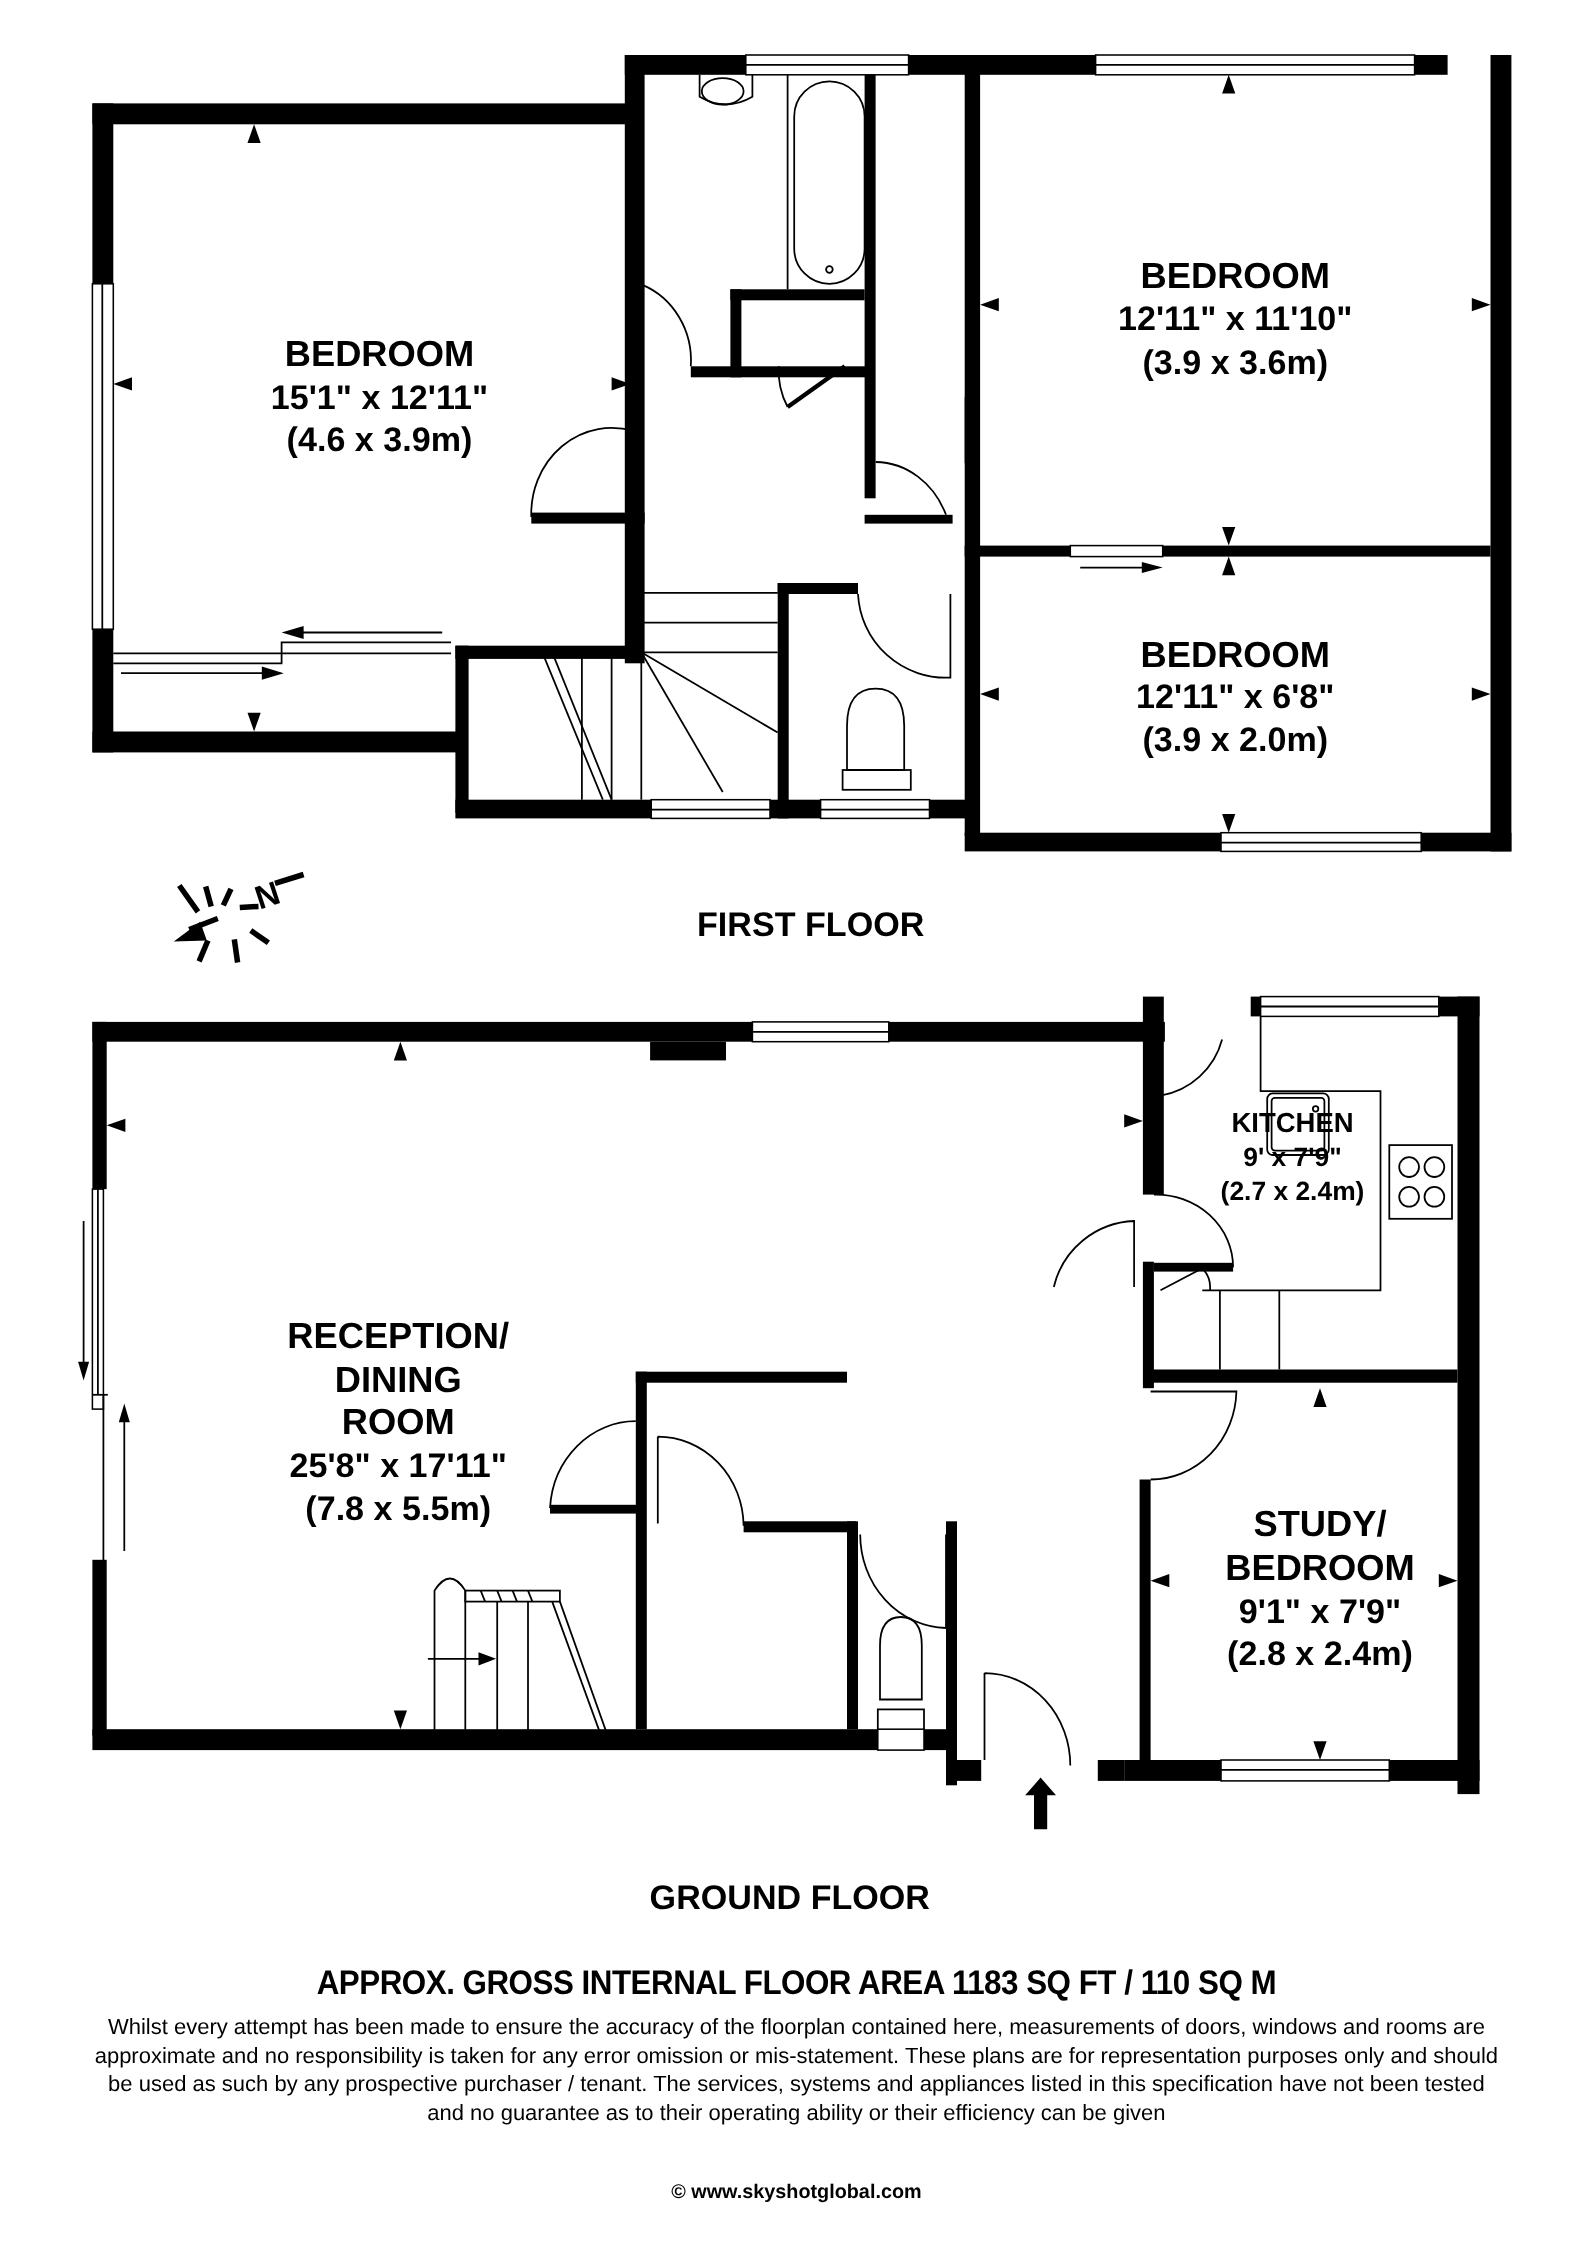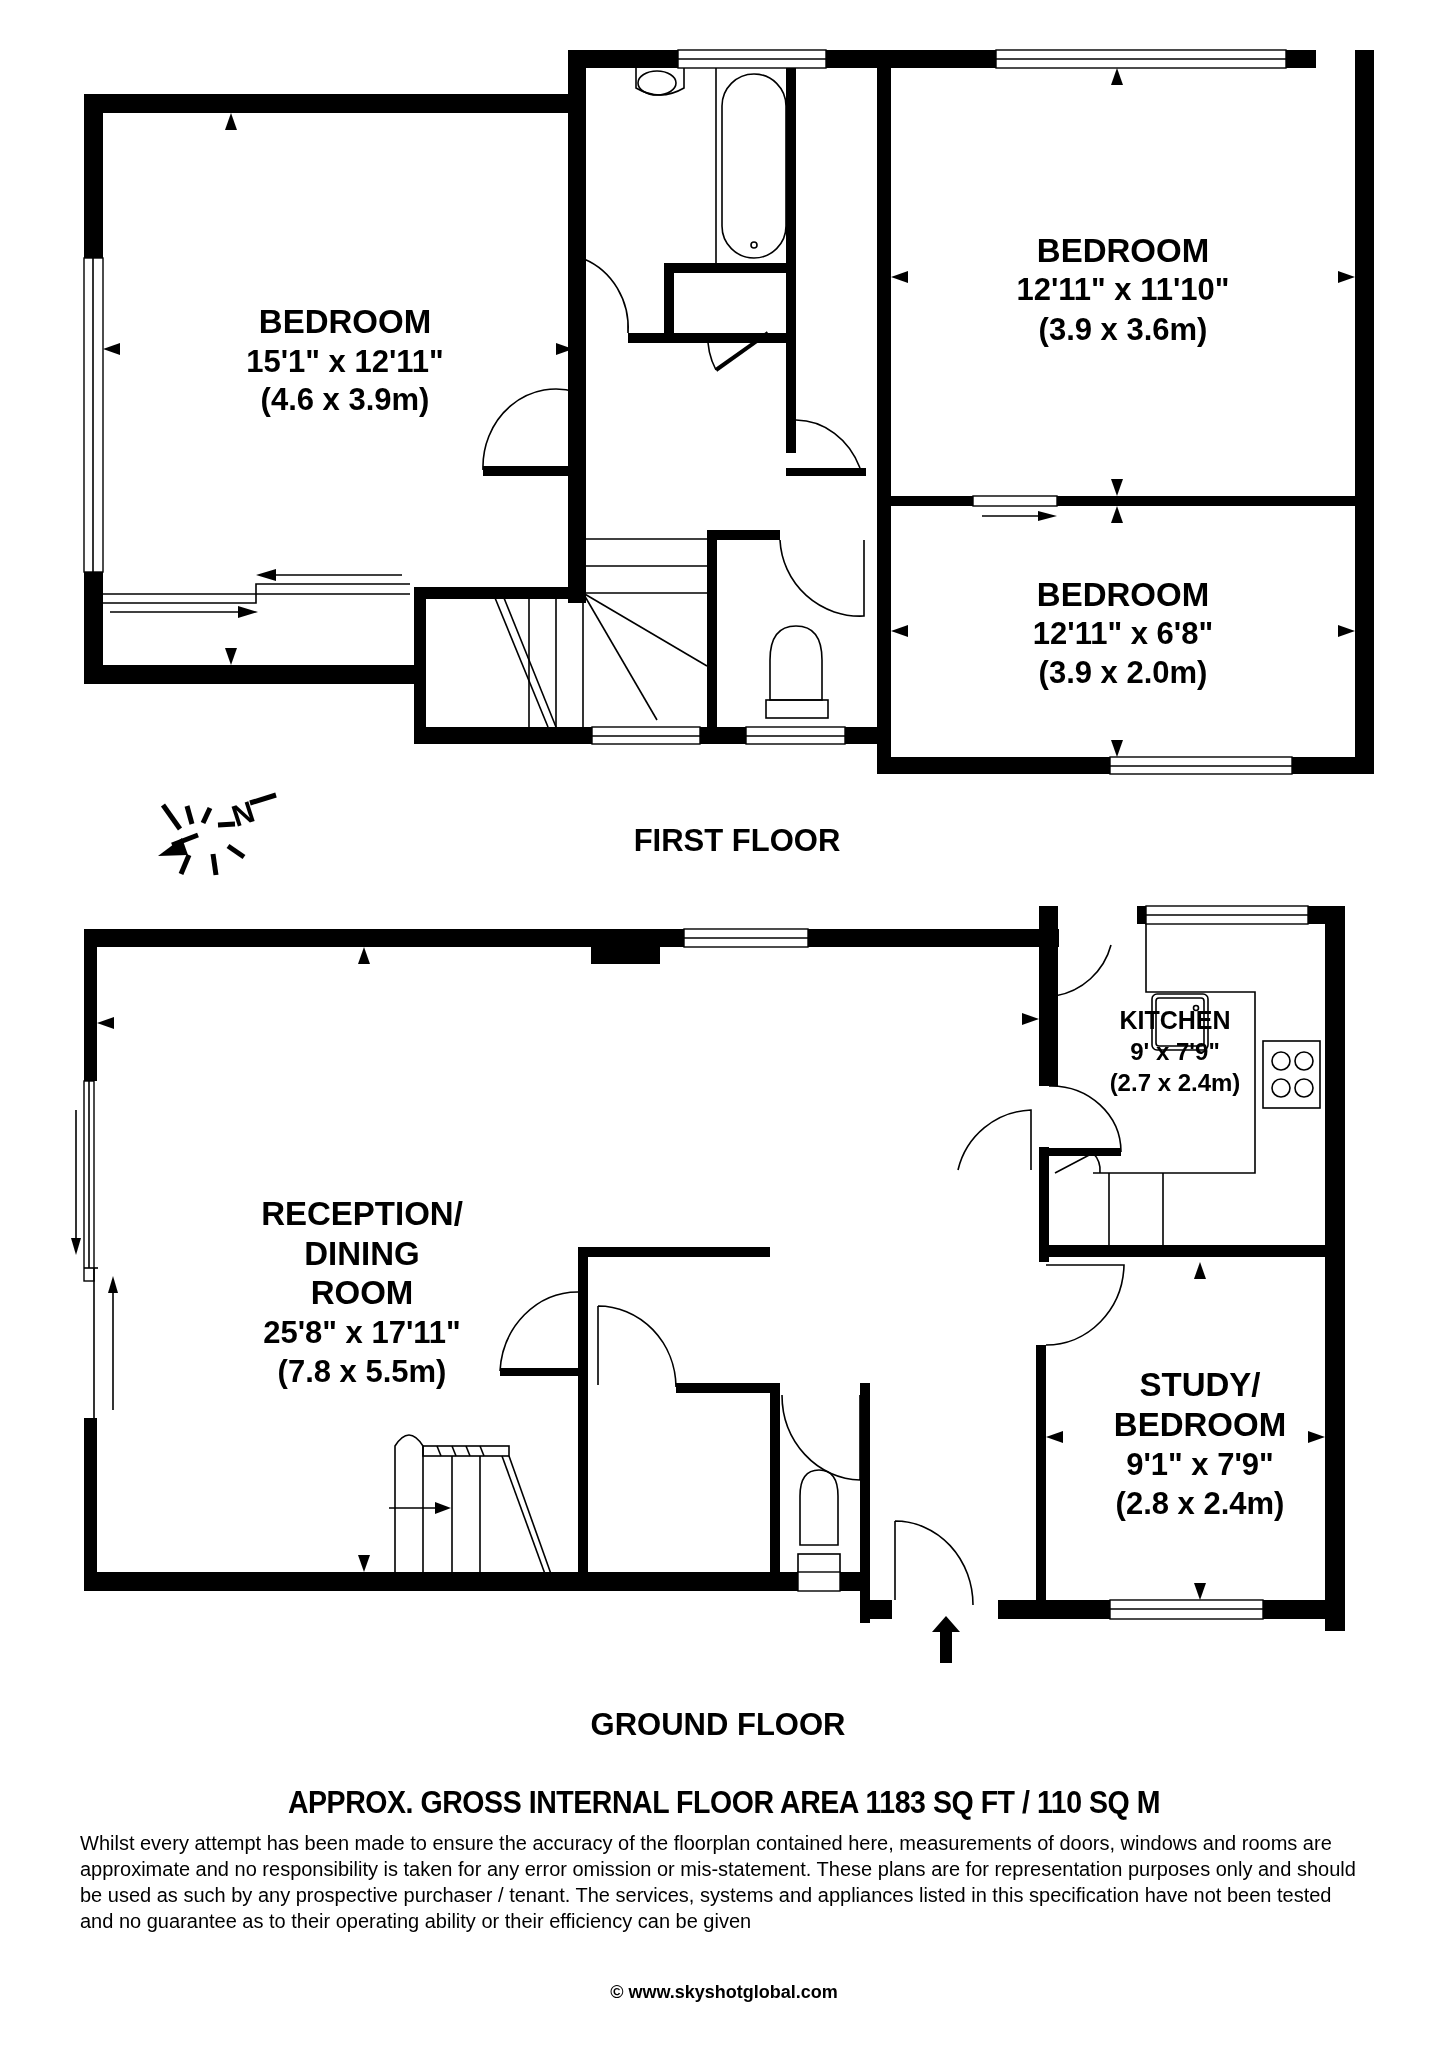--- a/index.html
+++ b/index.html
@@ -8,21 +8,21 @@
   .wall { fill: #000; }
   .thin { fill: none; stroke: #000; stroke-width: 1.6; }
   .win { fill: #fff; stroke: #000; stroke-width: 1.4; }
   .lbl { font-family: "Liberation Sans", sans-serif; font-weight: 700; fill: #000; text-anchor: middle; }
   .room-name { font-size: 33px; }
   .room-dim { font-size: 31px; }
   .room-name-sm { font-size: 25px; }
   .room-dim-sm { font-size: 24px; }
   .floor-label { font-size: 31px; }
   .area { position: absolute; left: 0; width: 1448px; top: 1712px; text-align: center; font-weight: 700; font-size: 31px; letter-spacing: -0.5px; color: #000; font-family: "Liberation Sans", sans-serif; transform: scaleX(0.92); }
-  .disclaimer { position: absolute; left: 80px; width: 1288px; top: 1770px; font-size: 20px; line-height: 26px; color: #000; font-family: "Liberation Sans", sans-serif; }
+  .disclaimer { position: absolute; left: 80px; width: 1288px; top: 1770px; text-align: center; font-size: 20px; line-height: 26px; color: #000; font-family: "Liberation Sans", sans-serif; }
   .copyright { position: absolute; left: 0; width: 1448px; top: 1903px; text-align: center; font-size: 18px; font-weight: 700; color: #000; font-family: "Liberation Sans", sans-serif; }
 </style>
 </head>
 <body>
 
 <svg width="1448" height="2048" viewBox="0 0 1448 2048" xmlns="http://www.w3.org/2000/svg">
 
   <g>
 
     <rect class="wall" x="84" y="94" width="500" height="19"></rect>

